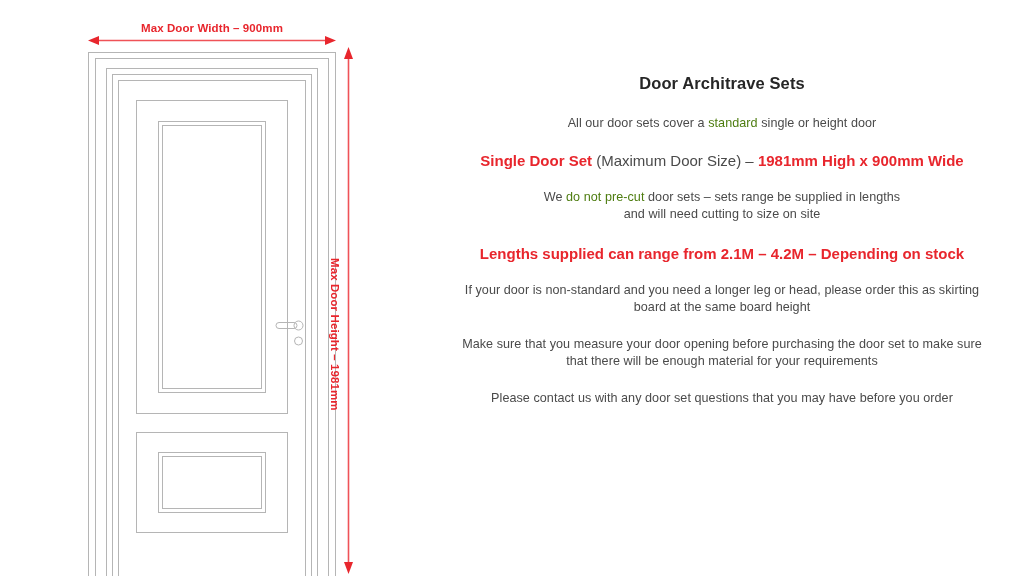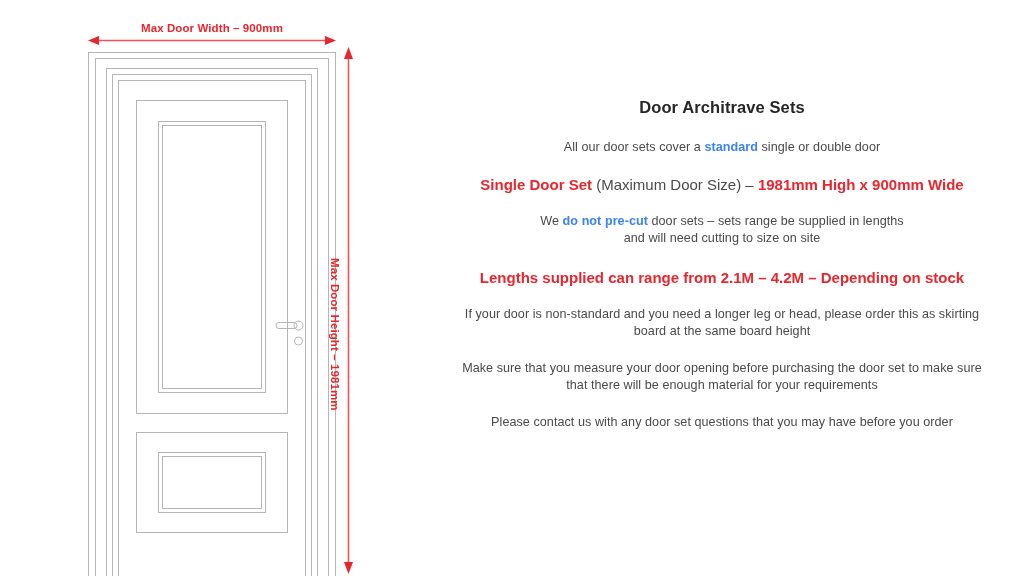--- a/index.html
+++ b/index.html
@@ -57,42 +57,42 @@
     letter-spacing: 0.1px;
   }
 
   
   .content {
     position: absolute;
     left: 420px;
     top: 0;
     width: 604px;
     height: 576px;
-    padding-top: 98px;
+    padding-top: 74px;
     box-sizing: border-box;
     text-align: center;
   }
   .title {
     font-size: 16.5px;
     font-weight: bold;
     color: #262626;
     margin: 0 0 22px 0;
     letter-spacing: 0.1px;
   }
   .para {
     font-size: 12.6px;
     line-height: 17px;
     color: #4a4a4a;
     margin: 0 auto 18px auto;
     max-width: 520px;
     letter-spacing: 0.05px;
   }
   .para.gap-lg { margin-bottom: 20px; }
   .para.gap-xl { margin-bottom: 22px; }
-  .red { color: #3b82f6; font-weight: bold; }
+  .red { color: #4d7c0f; font-weight: normal; }
   .red-line {
     color: #e8262d;
     font-weight: bold;
     font-size: 15px;
     line-height: 17px;
     margin: 0 auto 20px auto;
     max-width: 560px;
   }
   .red-line .plain { color: #4a4a4a; font-weight: normal; }
   .narrow { max-width: 470px; }
@@ -152,21 +152,21 @@
 
     <div class="dim-label-h">Max Door Width – 900mm</div>
 
     <div class="dim-label-v">Max Door Height – 1981mm</div>
   </div>
 
   <div class="content">
 
     <h1 class="title">Door Architrave Sets</h1>
 
-    <p class="para gap-lg"><span>All our door sets cover a </span><span class="red">standard</span><span> single or double door</span></p>
+    <p class="para gap-lg"><span>All our door sets cover a </span><span class="red">standard</span><span> single or height door</span></p>
 
     <p class="red-line"><span>Single Door Set</span><span class="plain"> (Maximum Door Size) – </span><span>1981mm High x 900mm Wide</span></p>
 
 
     <p class="para mid gap-xl"><span>We </span><span class="red">do not pre-cut</span><span> door sets – sets range be supplied in lengths</span><br><span>and will need cutting to size on site</span></p>
 
     <p class="red-line">Lengths supplied can range from 2.1M – 4.2M – Depending on stock</p>
 
     <p class="para gap-lg">If your door is non-standard and you need a longer leg or head, please order this as skirting board at the same board height</p>
 

